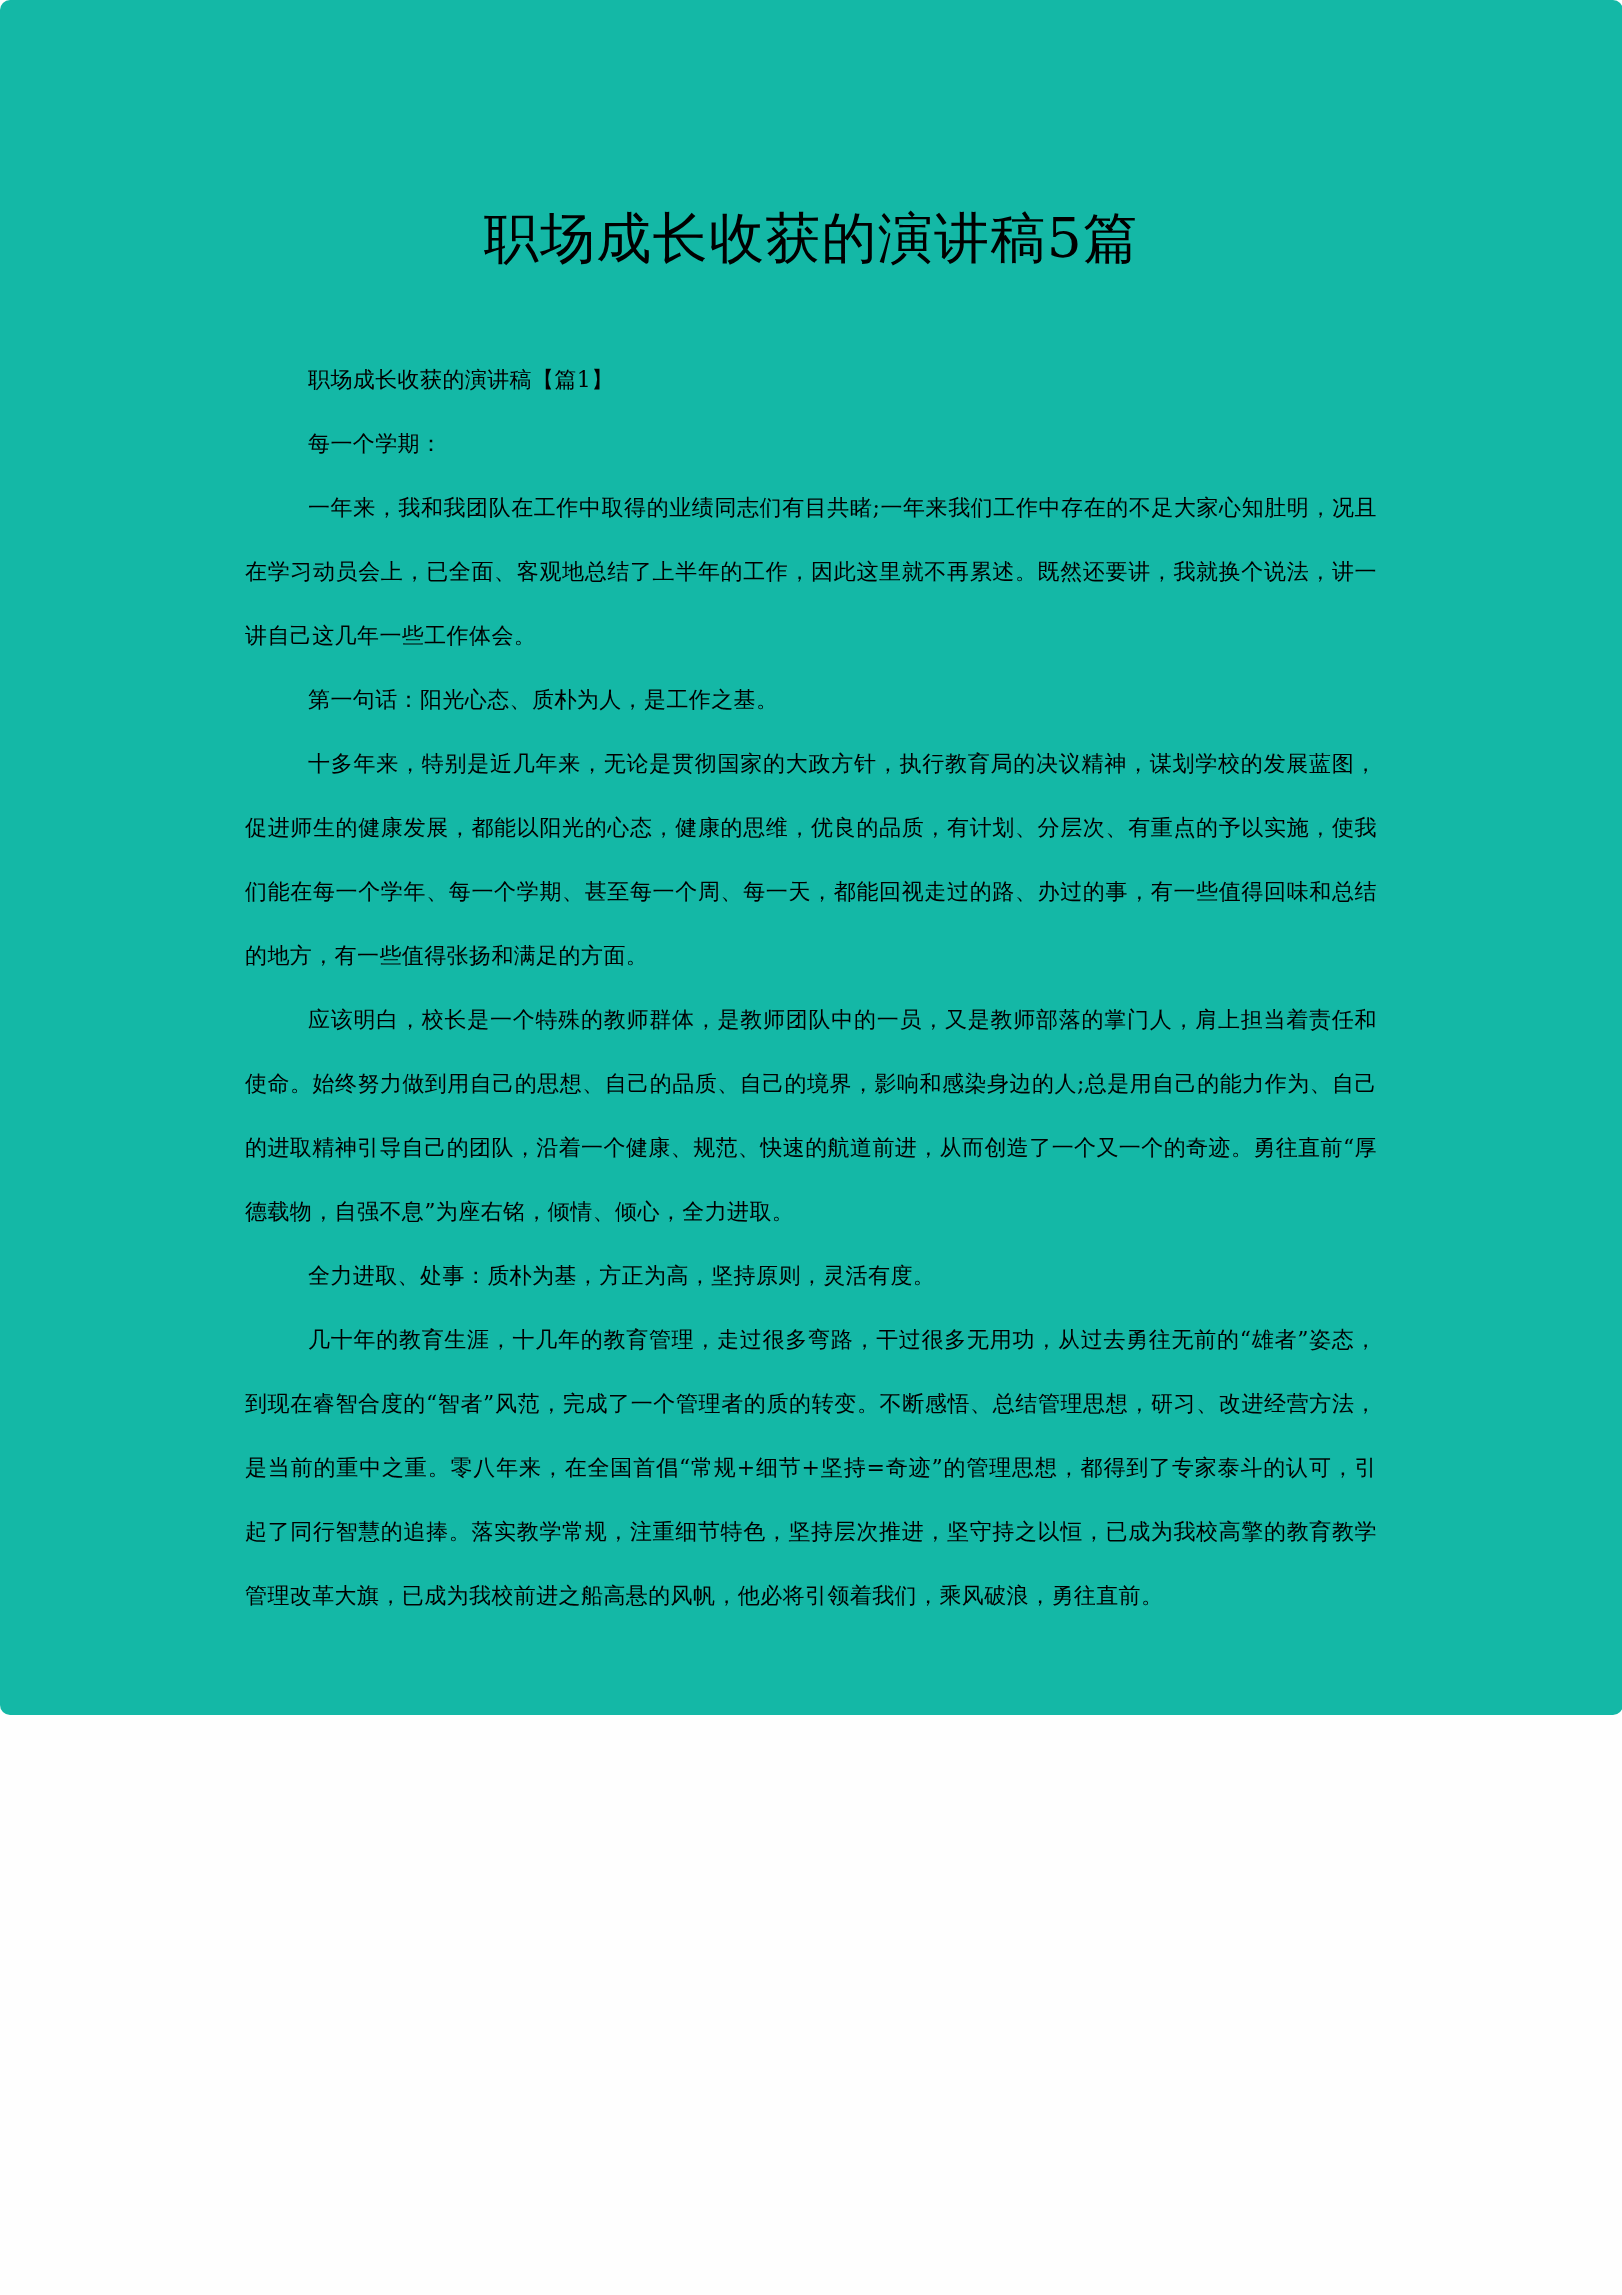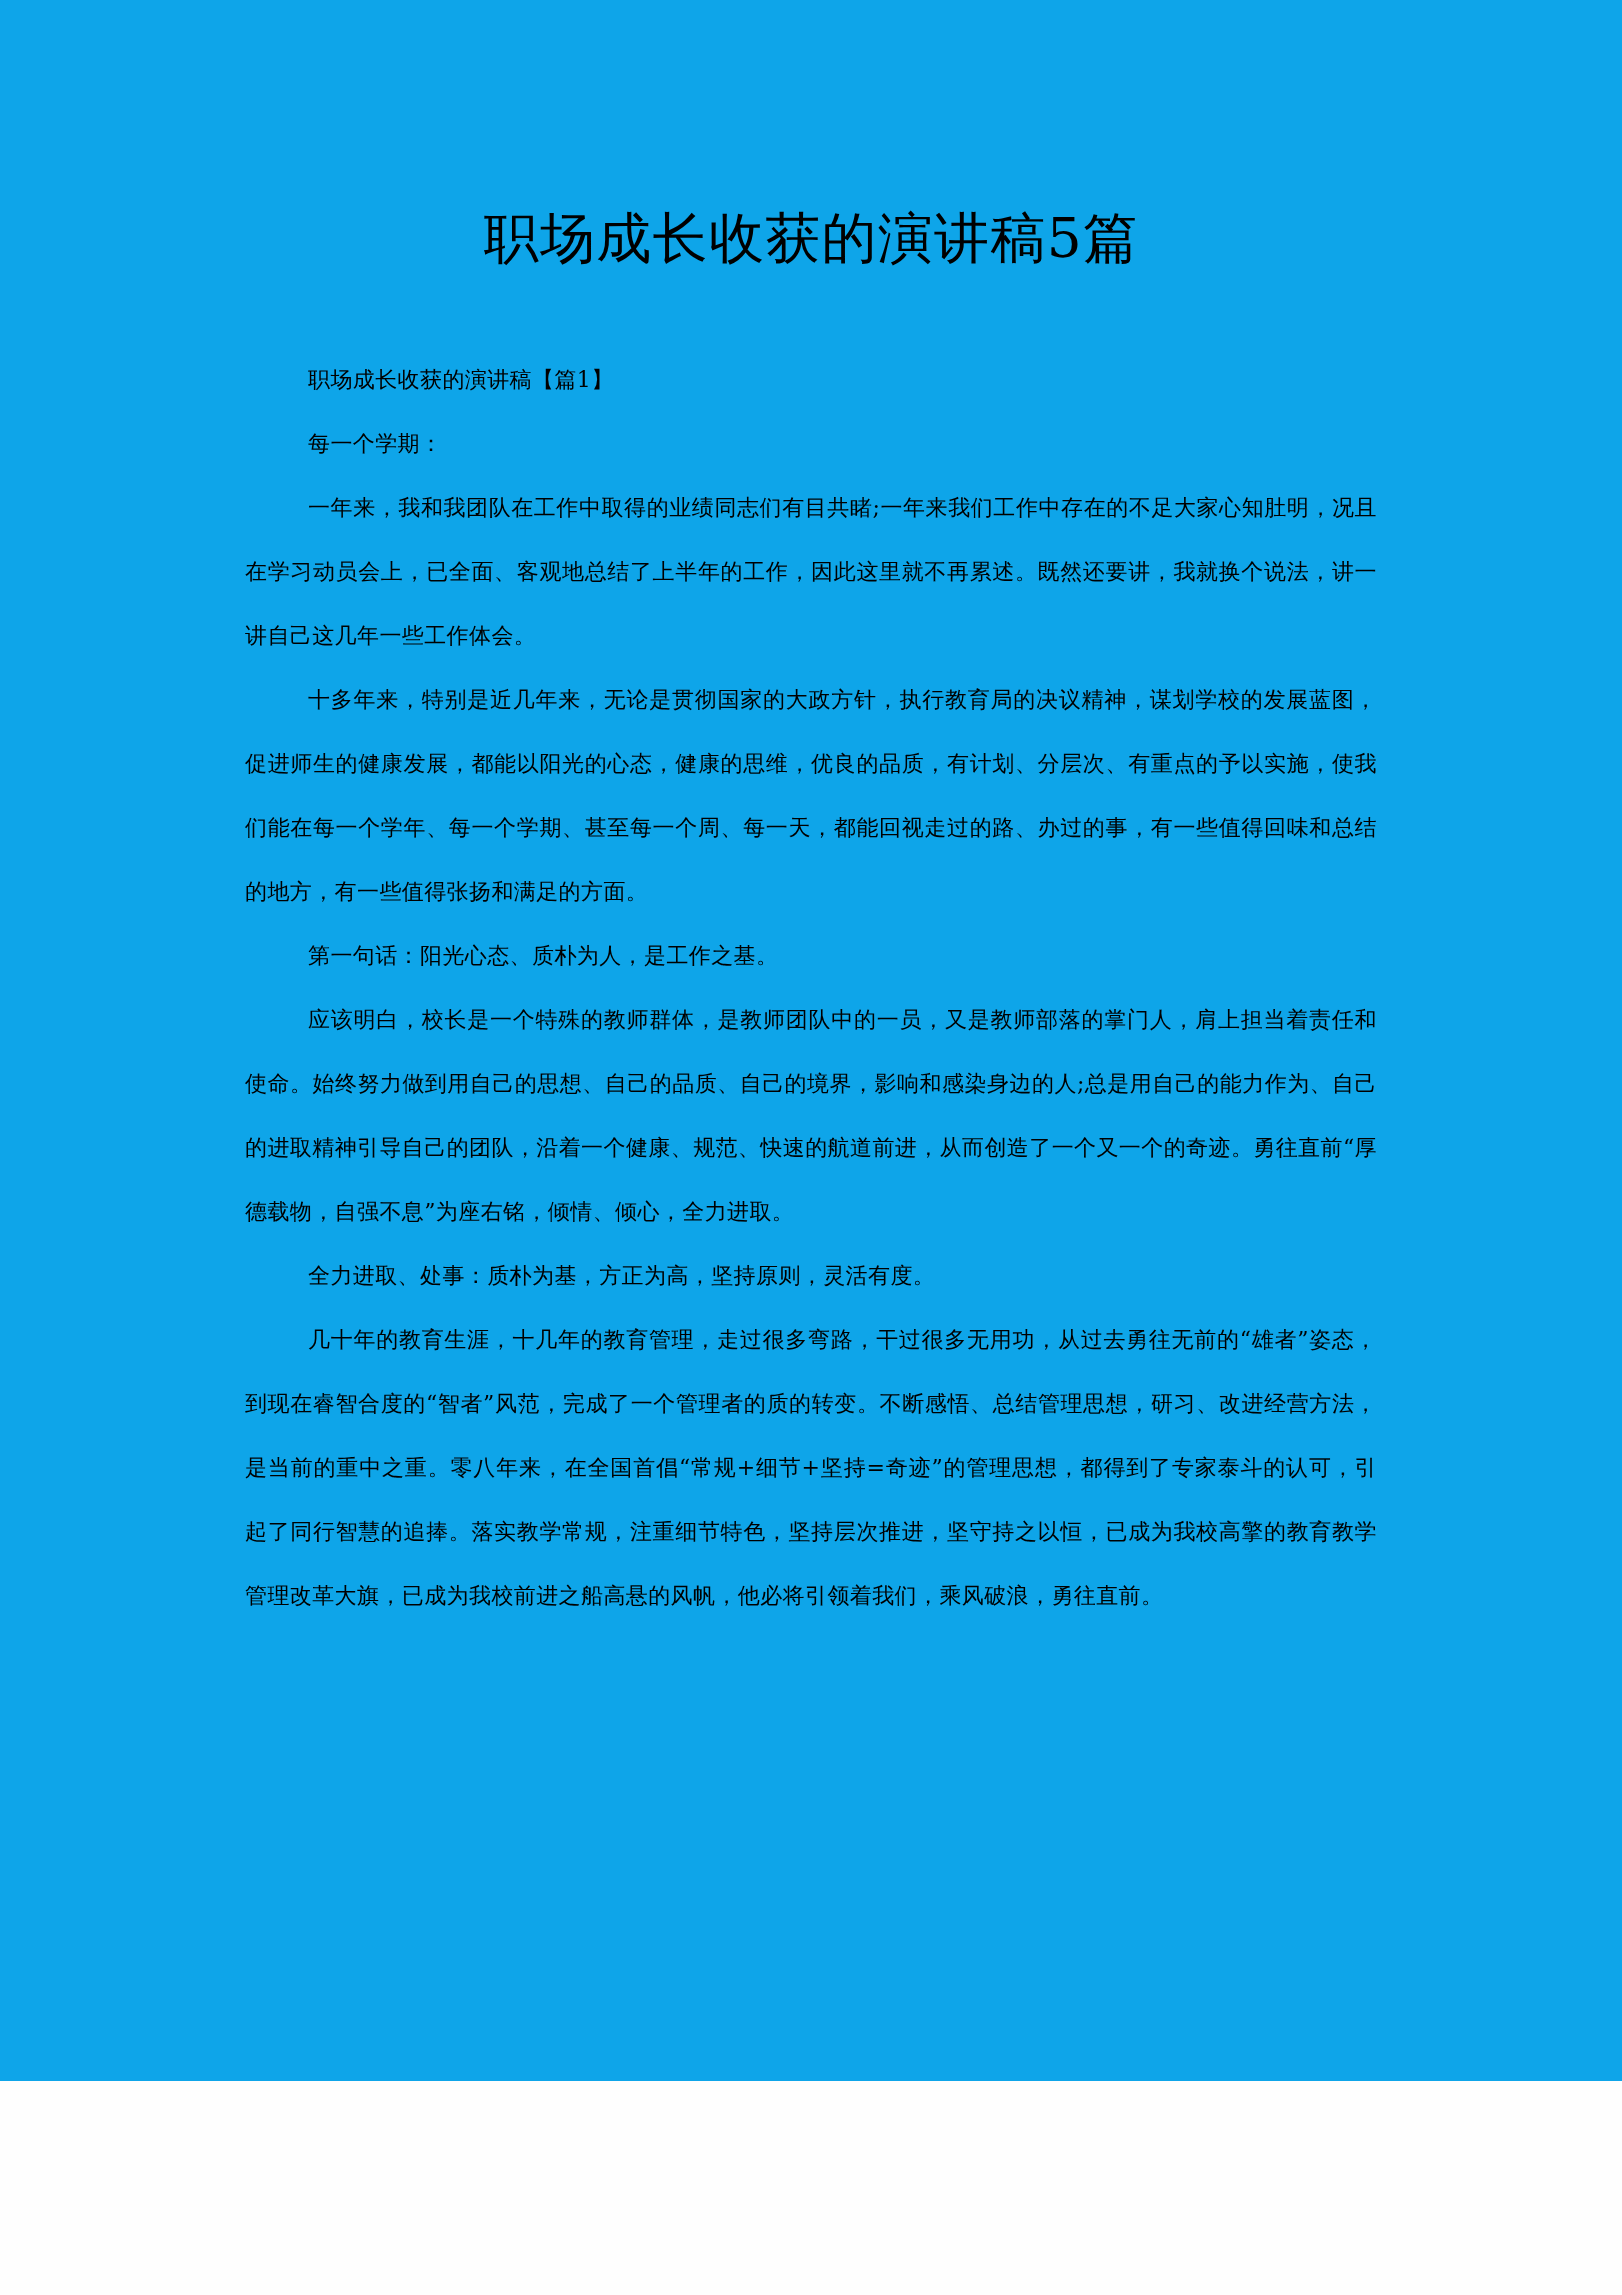--- a/index.html
+++ b/index.html
@@ -12,22 +12,23 @@
       height: 2295px;
       position: relative;
       overflow: hidden;
       color: #000;
       font-family: "DejaVu Serif", "Liberation Serif", serif;
     }
     .page {
       position: absolute;
       left: 0; top: 0;
       width: 1623px;
-      height: 2081px;
-      background: #0ea5e9;
+      height: 1715px;
+      background: #14b8a6;
+      border-radius: 10px;
     }
     .doc-title {
       position: absolute;
       left: 0;
       width: 1623px;
       top: 196px;
       text-align: center;
       font-size: 55px;
       line-height: 85px;
       font-weight: normal;
@@ -53,20 +54,20 @@
 </head>
 <body>
 
 <div class="page">
   <h1 class="doc-title">职场成长收获的演讲稿5篇</h1>
 
   <div class="body-text">
     <p class="para">职场成长收获的演讲稿【篇1】</p>
     <p class="para">每一个学期：</p>
     <p class="para">一年来，我和我团队在工作中取得的业绩同志们有目共睹;一年来我们工作中存在的不足大家心知肚明，况且在学习动员会上，已全面、客观地总结了上半年的工作，因此这里就不再累述。既然还要讲，我就换个说法，讲一讲自己这几年一些工作体会。</p>
+    <p class="para">第一句话：阳光心态、质朴为人，是工作之基。</p>
     <p class="para">十多年来，特别是近几年来，无论是贯彻国家的大政方针，执行教育局的决议精神，谋划学校的发展蓝图，促进师生的健康发展，都能以阳光的心态，健康的思维，优良的品质，有计划、分层次、有重点的予以实施，使我们能在每一个学年、每一个学期、甚至每一个周、每一天，都能回视走过的路、办过的事，有一些值得回味和总结的地方，有一些值得张扬和满足的方面。</p>
-    <p class="para">第一句话：阳光心态、质朴为人，是工作之基。</p>
     <p class="para">应该明白，校长是一个特殊的教师群体，是教师团队中的一员，又是教师部落的掌门人，肩上担当着责任和使命。始终努力做到用自己的思想、自己的品质、自己的境界，影响和感染身边的人;总是用自己的能力作为、自己的进取精神引导自己的团队，沿着一个健康、规范、快速的航道前进，从而创造了一个又一个的奇迹。勇往直前“厚德载物，自强不息”为座右铭，倾情、倾心，全力进取。</p>
     <p class="para">全力进取、处事：质朴为基，方正为高，坚持原则，灵活有度。</p>
     <p class="para">几十年的教育生涯，十几年的教育管理，走过很多弯路，干过很多无用功，从过去勇往无前的“雄者”姿态，到现在睿智合度的“智者”风范，完成了一个管理者的质的转变。不断感悟、总结管理思想，研习、改进经营方法，是当前的重中之重。零八年来，在全国首倡“常规+细节+坚持=奇迹”的管理思想，都得到了专家泰斗的认可，引起了同行智慧的追捧。落实教学常规，注重细节特色，坚持层次推进，坚守持之以恒，已成为我校高擎的教育教学管理改革大旗，已成为我校前进之船高悬的风帆，他必将引领着我们，乘风破浪，勇往直前。</p>
   </div>
 </div>
 
 
 </body></html>

